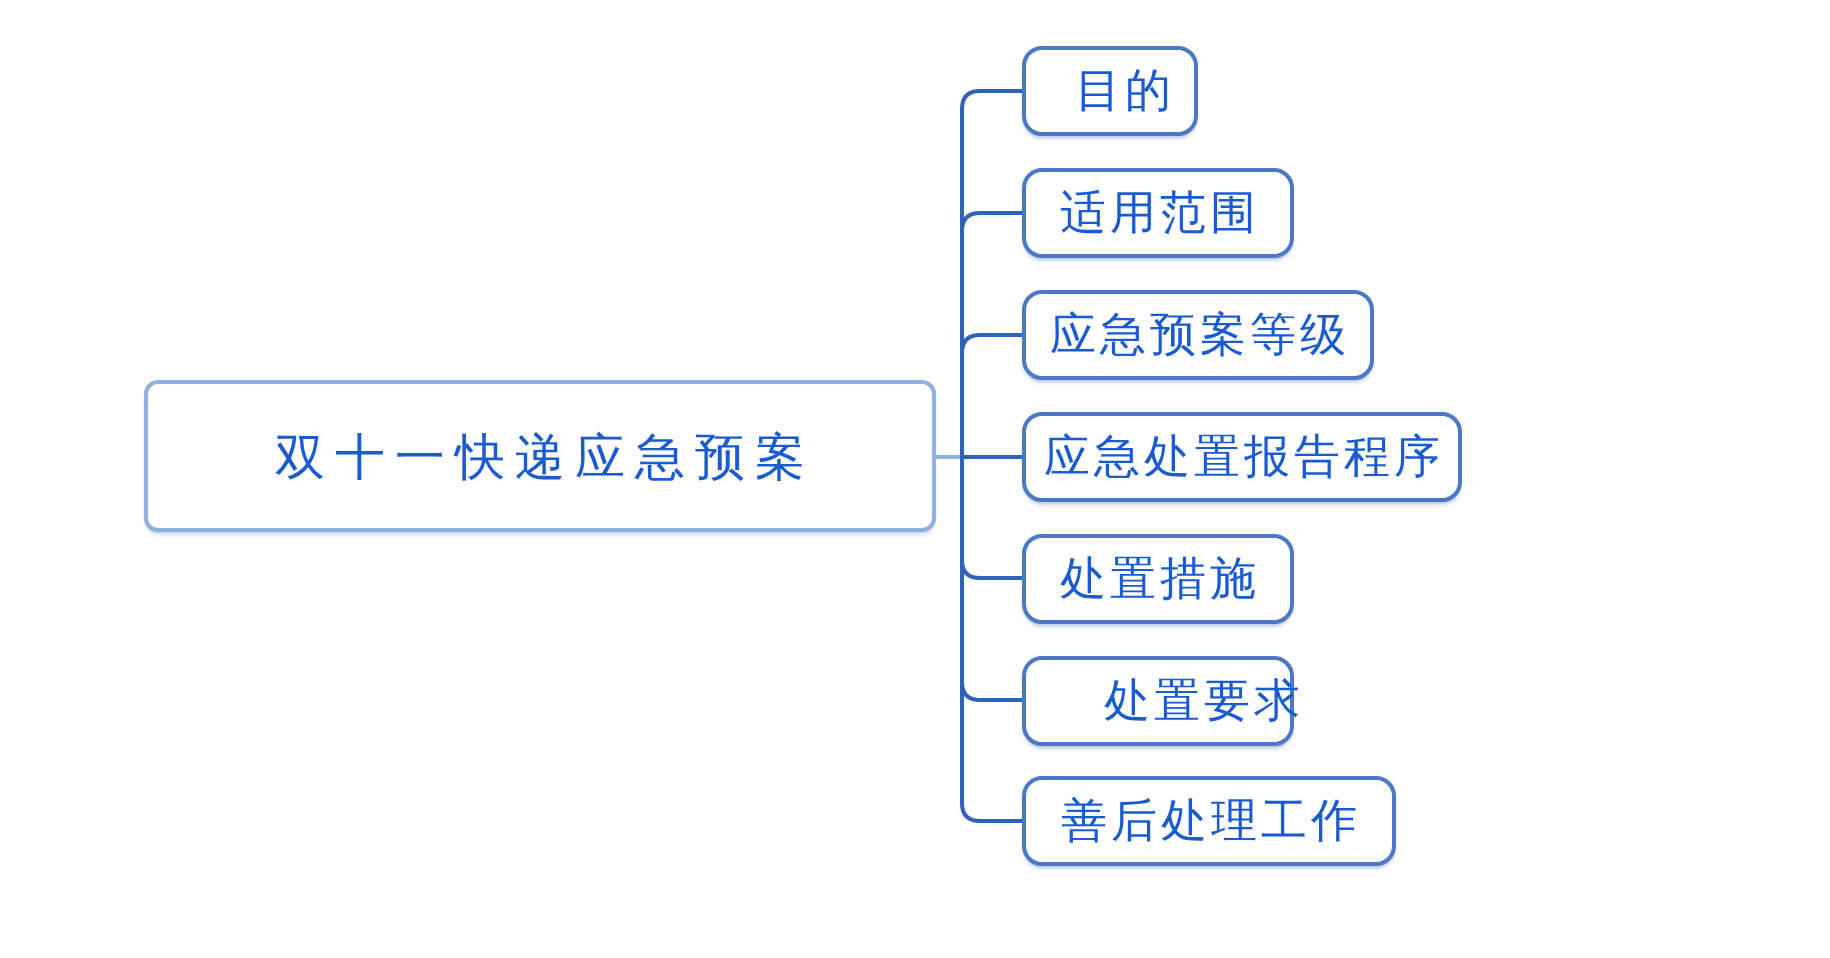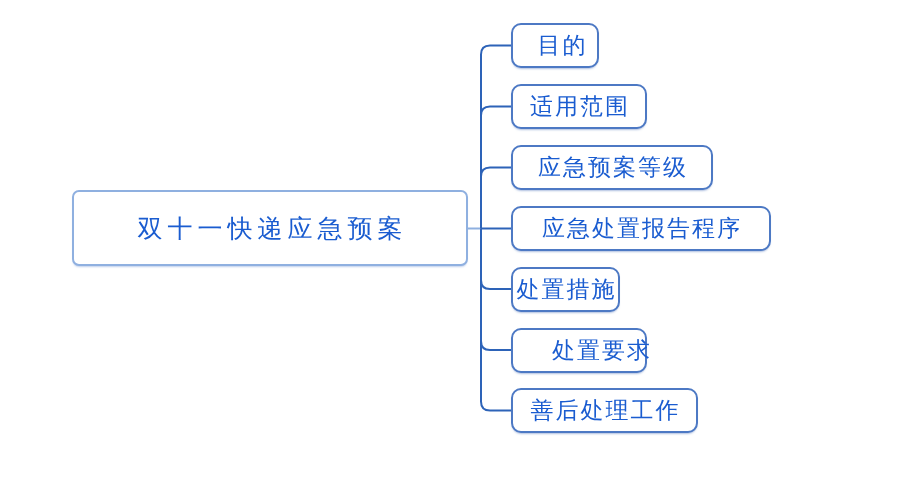--- a/index.html
+++ b/index.html
@@ -83,29 +83,29 @@
   </div>
 
   <div class="topic branch" style="left:511px; top:23px; width:88px;padding-left:13px;">
     <span class="label">目的</span>
   </div>
 
   <div class="topic branch" style="left:511px; top:84px; width:136px;">
     <span class="label">适用范围</span>
   </div>
 
-  <div class="topic branch" style="left:511px; top:145px; width:202px;">
+  <div class="topic branch" style="left:511px; top:145px; width:176px;">
     <span class="label">应急预案等级</span>
   </div>
 
-  <div class="topic branch" style="left:511px; top:206px; width:260px;">
+  <div class="topic branch" style="left:511px; top:206px; width:220px;">
     <span class="label">应急处置报告程序</span>
   </div>
 
-  <div class="topic branch" style="left:511px; top:267px; width:109px;">
+  <div class="topic branch" style="left:511px; top:267px; width:136px;">
     <span class="label">处置措施</span>
   </div>
 
   <div class="topic branch" style="left:511px; top:328px; width:136px;padding-left:44px;">
     <span class="label">处置要求</span>
   </div>
 
   <div class="topic branch" style="left:511px; top:388px; width:187px;">
     <span class="label">善后处理工作</span>
   </div>

